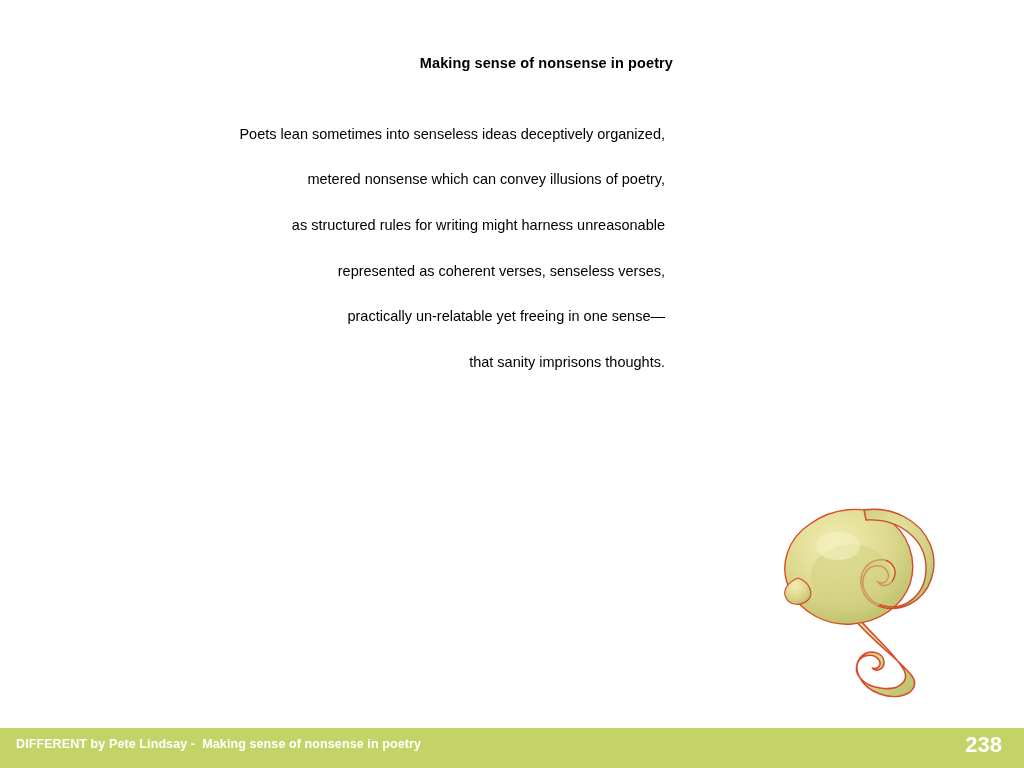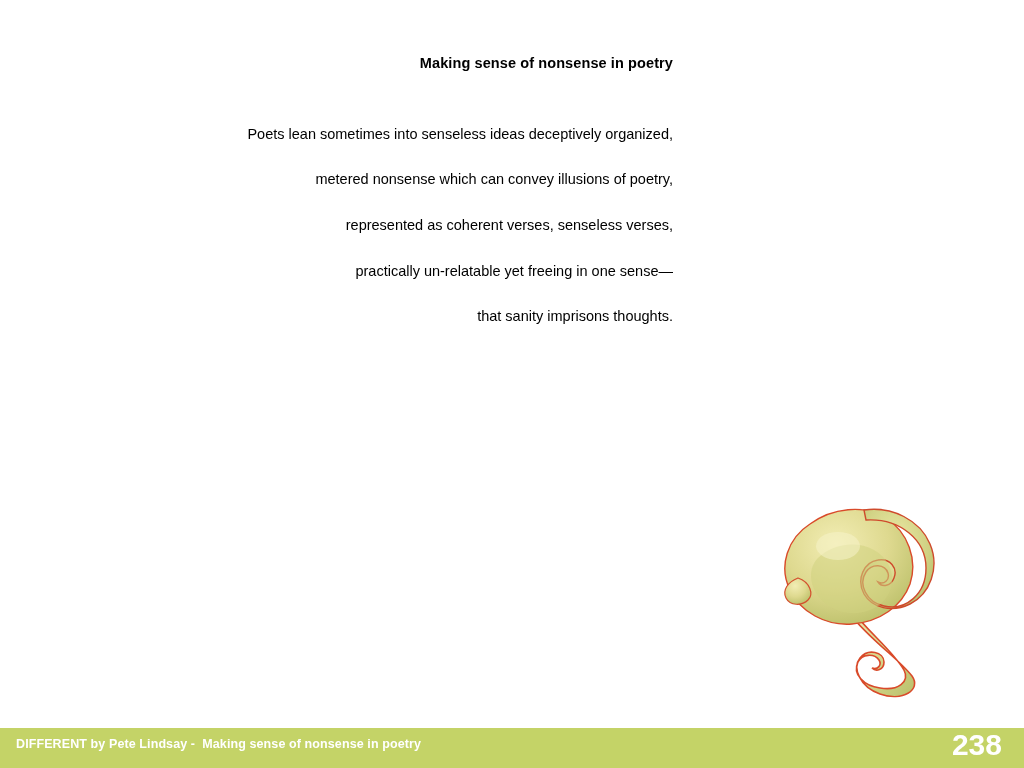--- a/index.html
+++ b/index.html
@@ -32,21 +32,21 @@
     font-weight: bold;
     color: #000000;
     line-height: 1.45;
     margin: 0 0 26px 0;
     letter-spacing: 0.1px;
   }
   .poem-body {
     font-size: 14.5px;
     color: #000000;
     line-height: 22.8px;
-    margin: 0;
+    margin: 8px;
     white-space: pre-line;
   }
   .poem-line {
     display: block;
   }
 
   
   .artwork {
     position: absolute;
     left: 752px;
@@ -74,38 +74,39 @@
     padding: 0 22px 8px 16px;
   }
   .footer-text {
     font-size: 12.5px;
     color: #ffffff;
     font-weight: bold;
     letter-spacing: 0.1px;
     white-space: pre;
   }
   .page-number {
-    font-size: 30px;
+    font-size: 22px;
     color: #ffffff;
     font-weight: bold;
     line-height: 1;
     position: relative;
     top: 1px;
   }
 </style>
 </head>
 <body>
 
 <div class="slide">
 
   <div class="poem-block">
     <h1 class="poem-title">Making sense of nonsense in poetry</h1>
     <div class="poem-body">
       <span class="poem-line">Poets lean sometimes into senseless ideas deceptively organized,</span>
       <span class="poem-line">metered nonsense which can convey illusions of poetry,</span>
+      <span class="poem-line">as structured rules for writing might harness unreasonable</span>
       <span class="poem-line">represented as coherent verses, senseless verses,</span>
       <span class="poem-line">practically un-relatable yet freeing in one sense—</span>
       <span class="poem-line">that sanity imprisons thoughts.</span>
     </div>
   </div>
 
   <div class="artwork">
     <svg viewBox="0 0 230 240" xmlns="http://www.w3.org/2000/svg">
       <defs>
         <radialGradient id="g1" cx="40%" cy="30%" r="75%">

